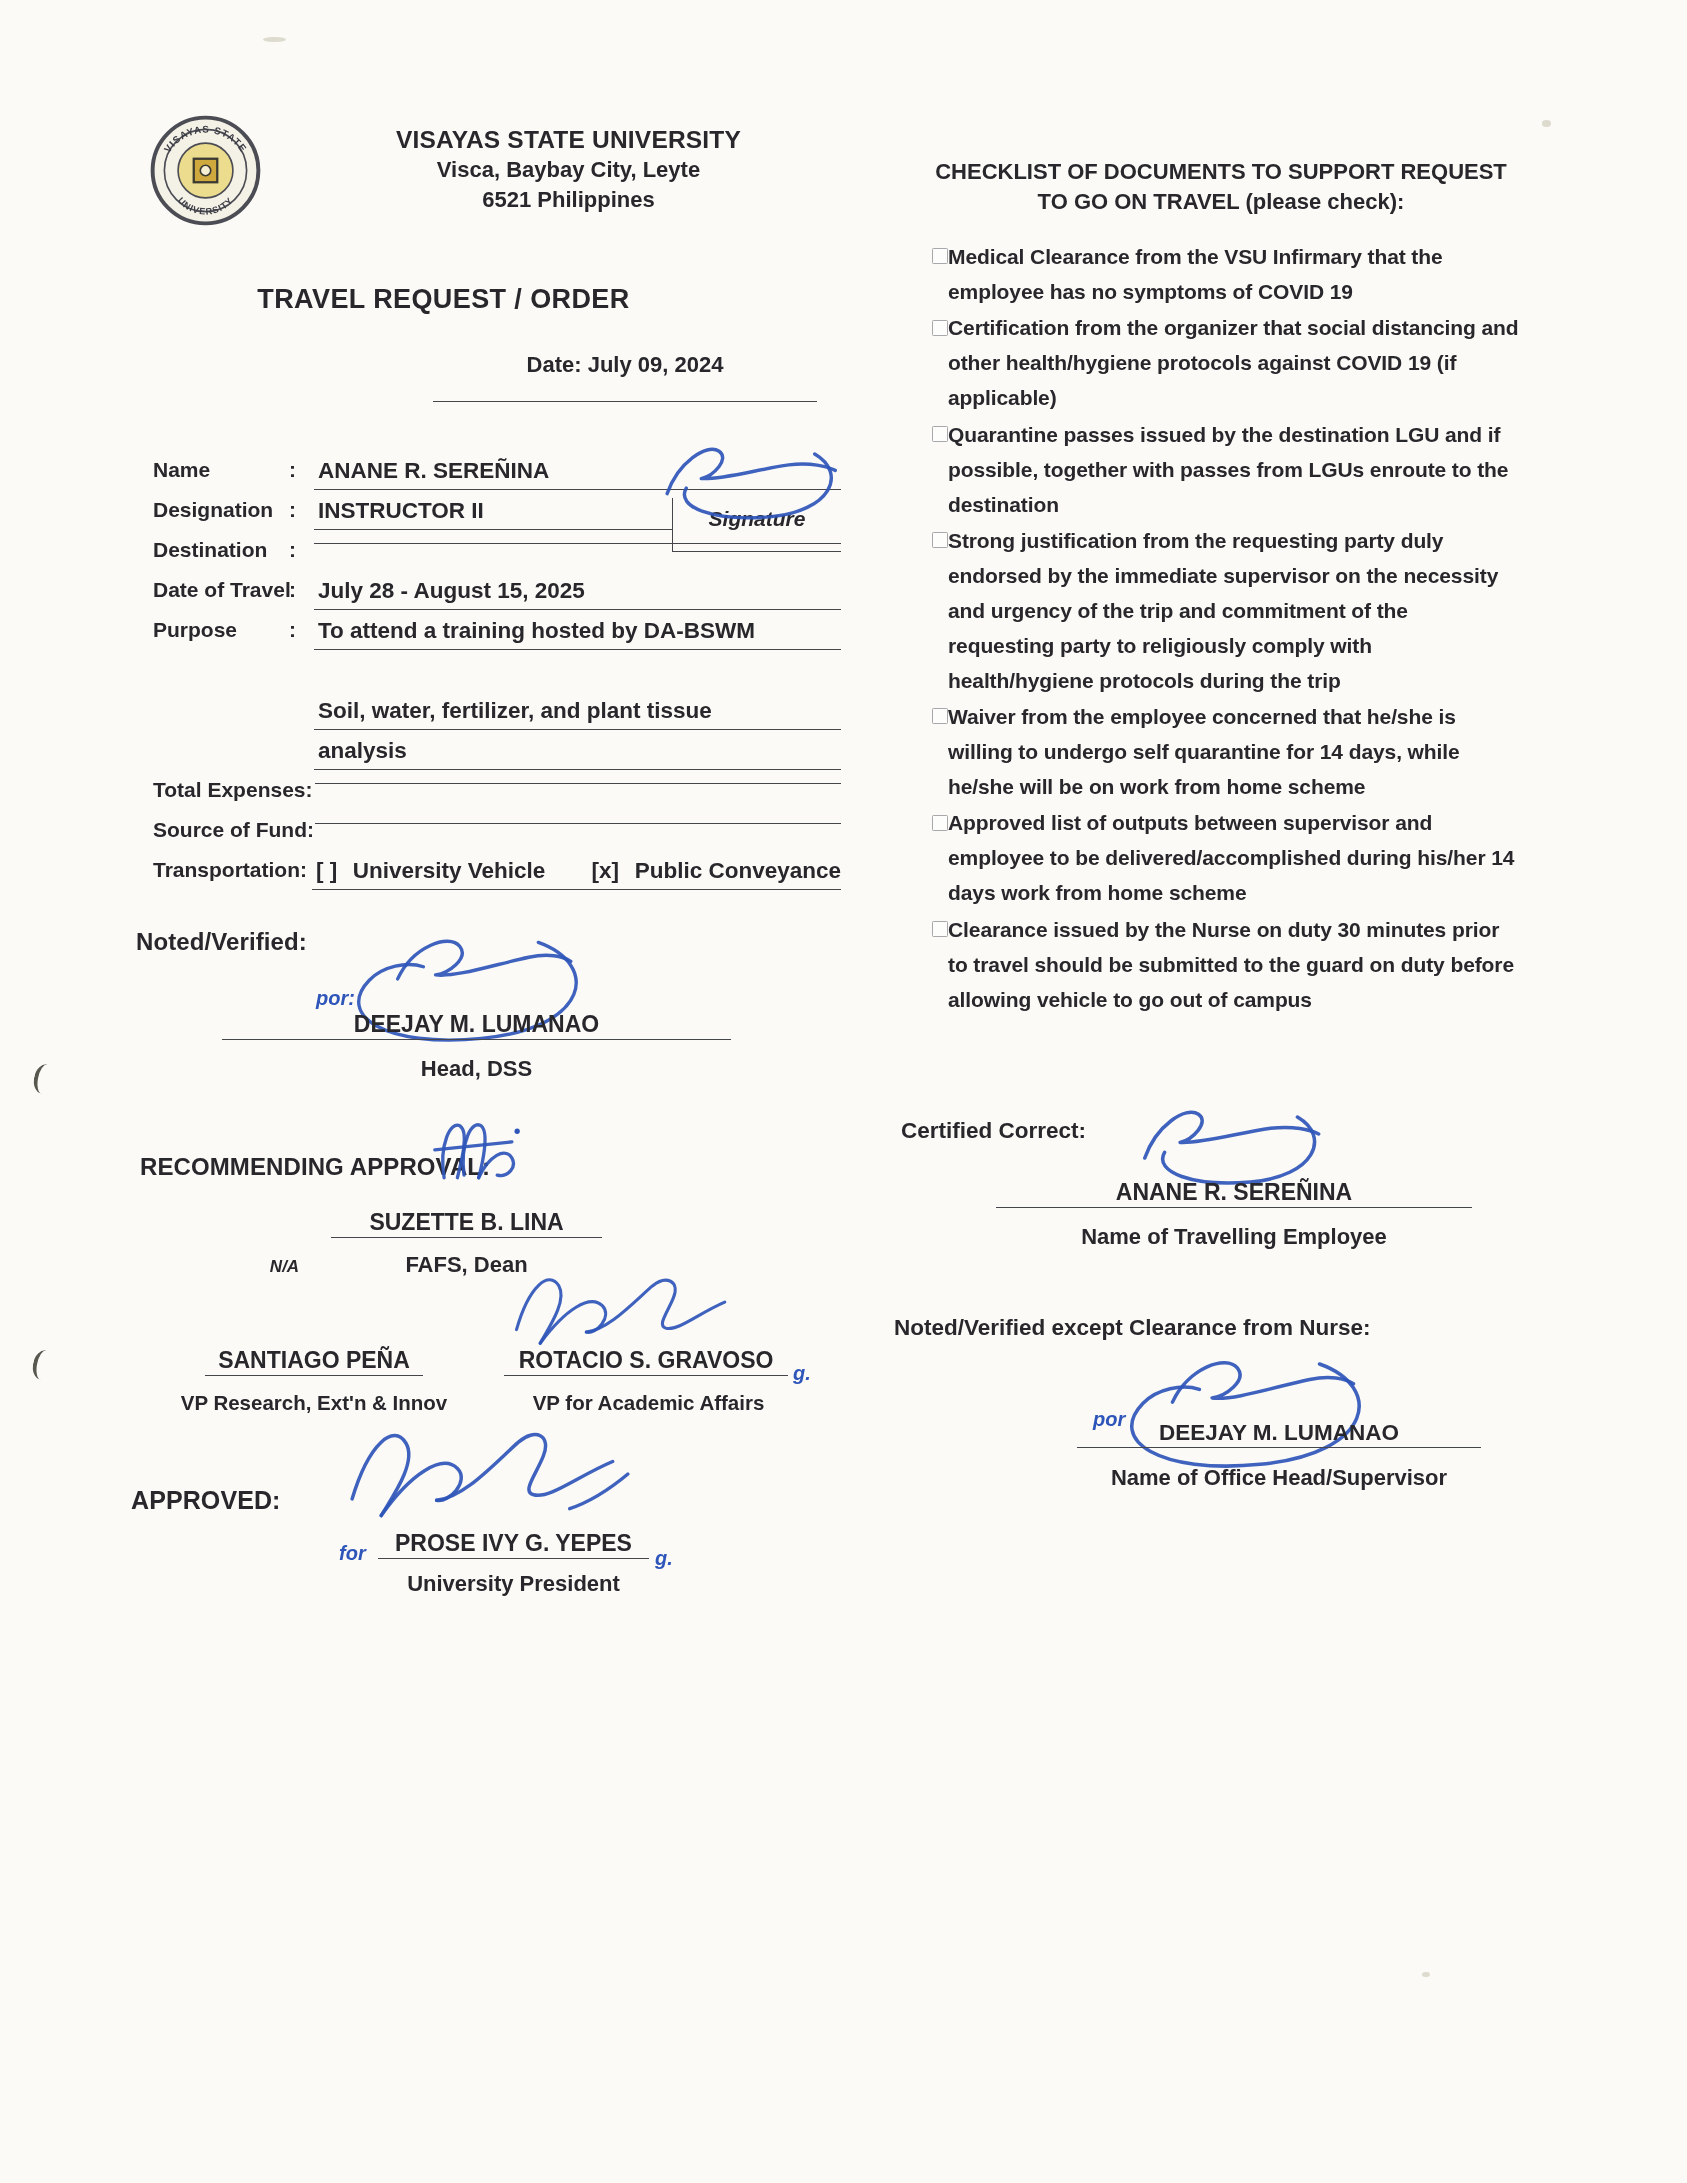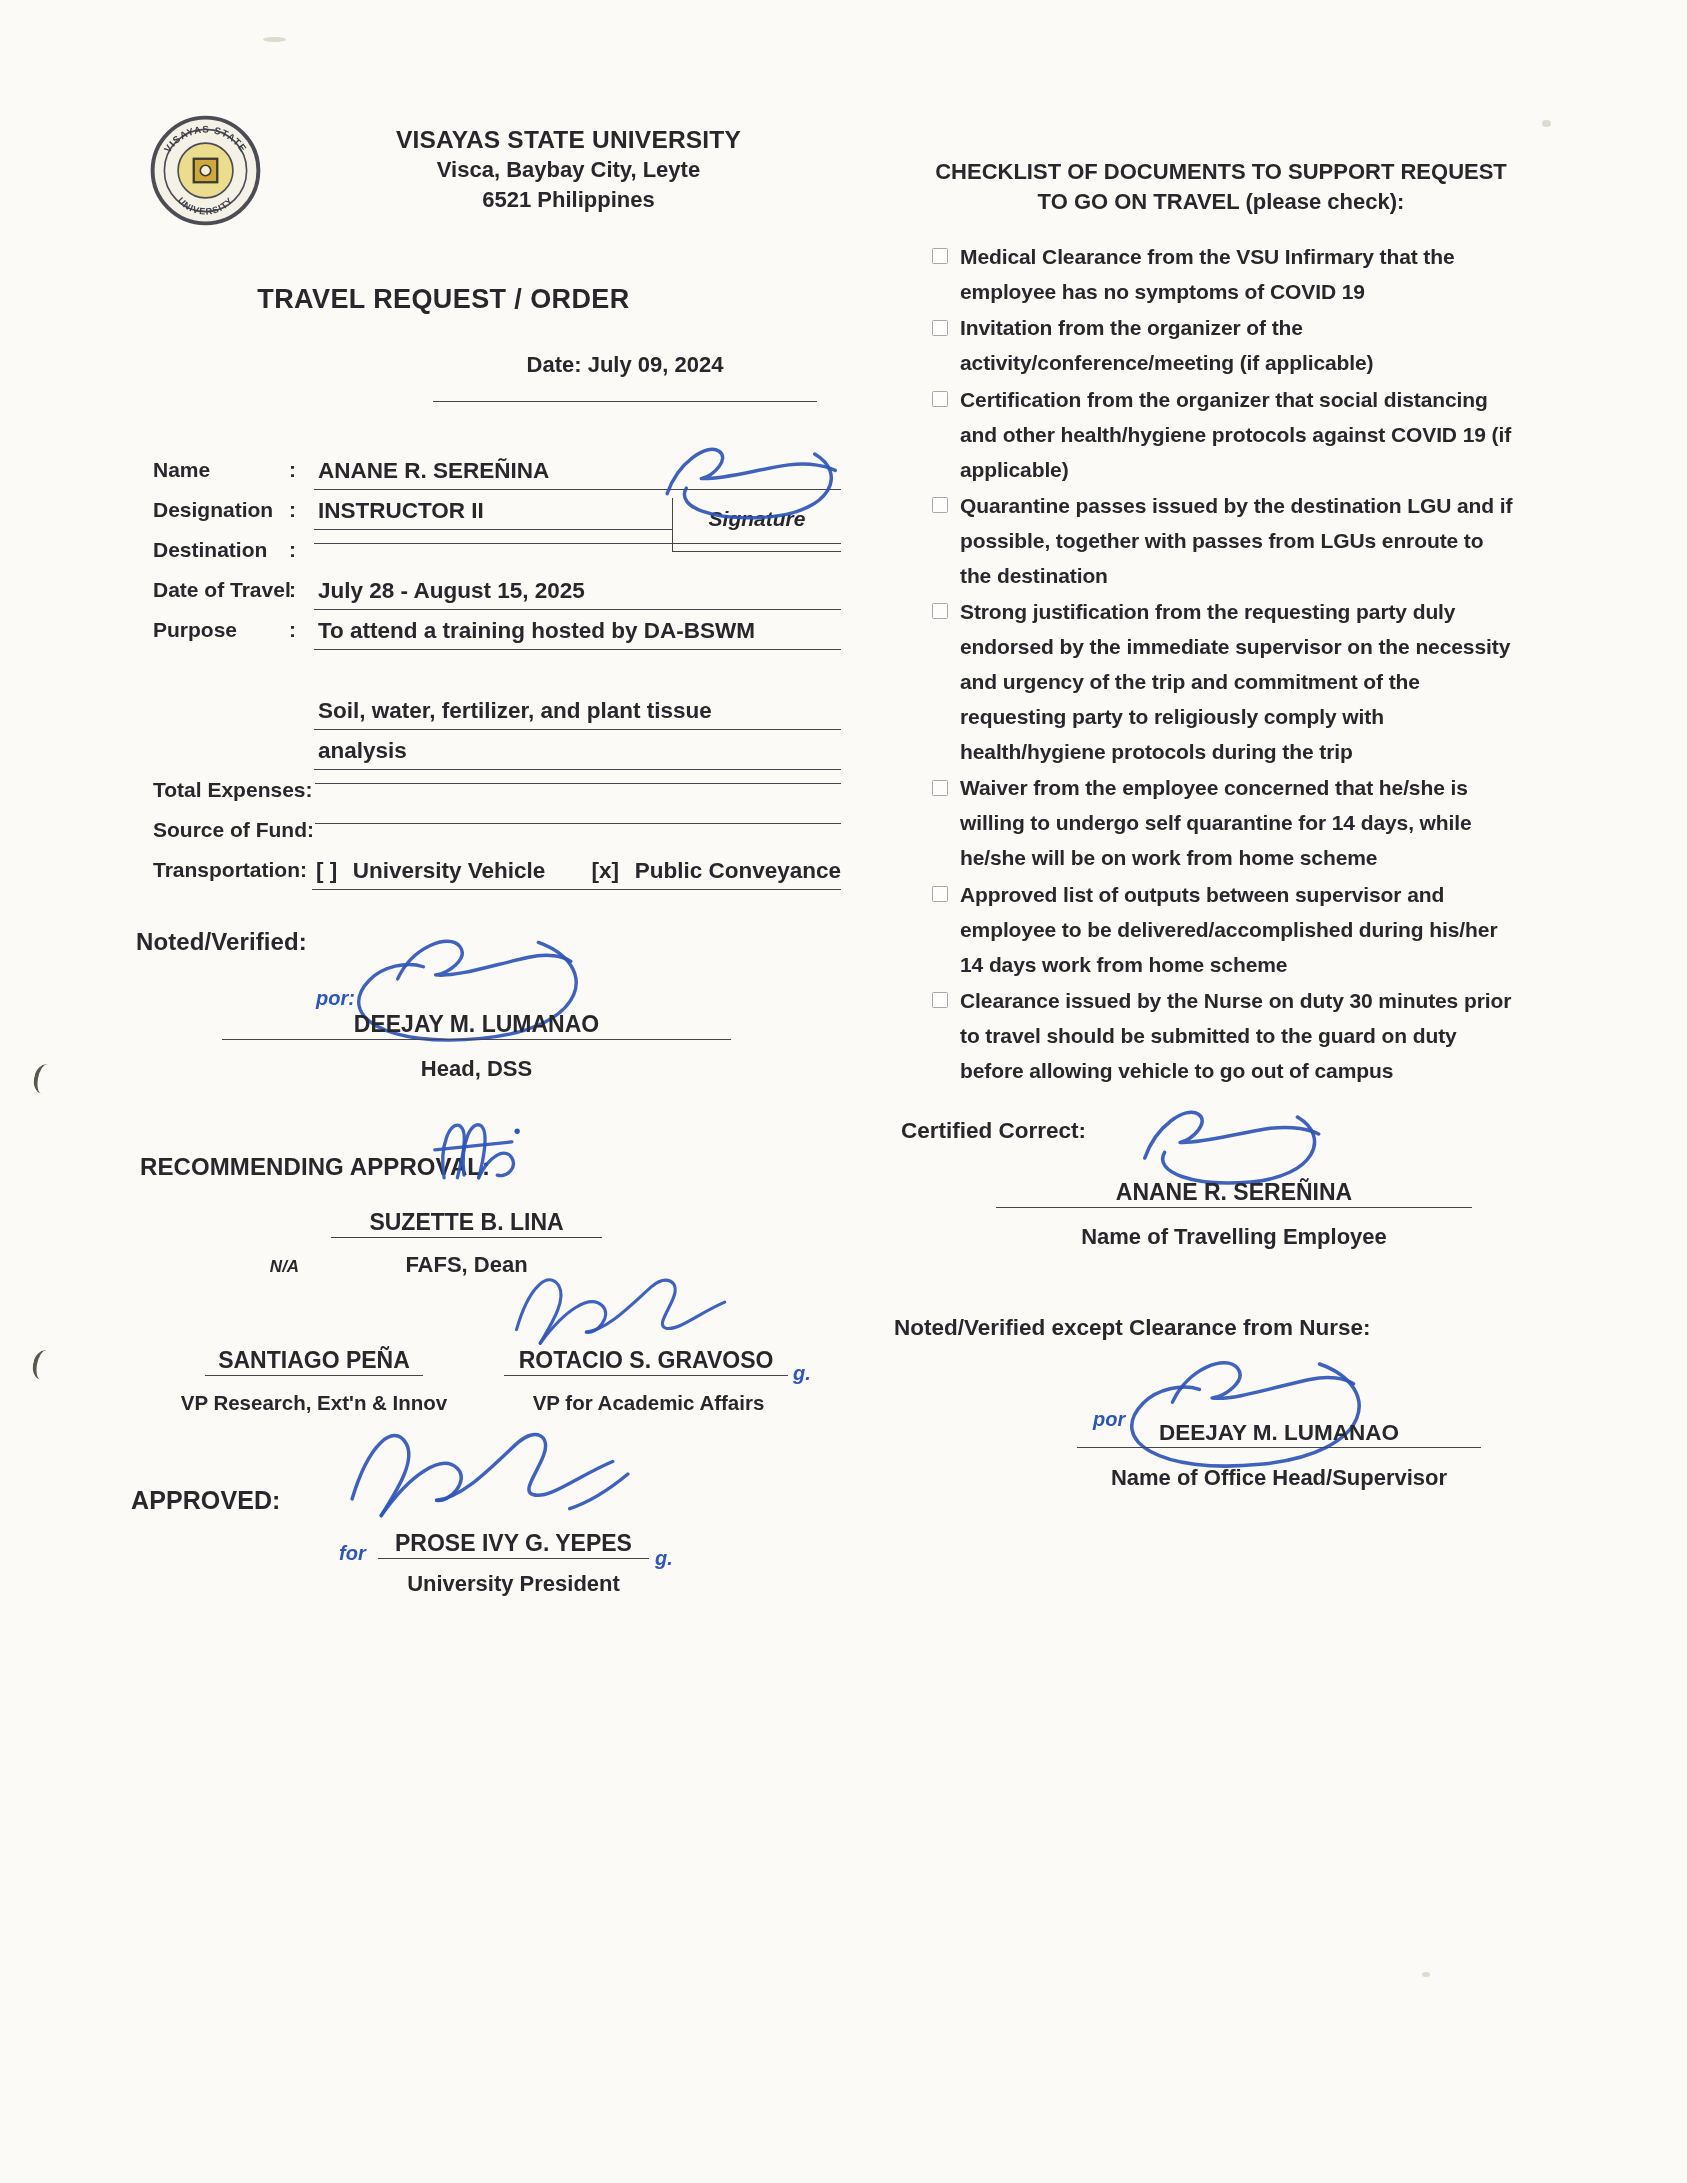--- a/index.html
+++ b/index.html
@@ -35,21 +35,21 @@
   .opt-gap{margin-left:40px}
 
   
   .sec-heading{font-size:24px;letter-spacing:0.1px}
   .sig-name{font-size:23px;padding-bottom:1px;border-bottom:1.7px solid #45454c;white-space:nowrap}
   .sig-title{font-size:22px;}
   .pen{font-size:20px;font-style:italic;color:#2e55b9}
 
   
   .chk-title{font-size:22px;line-height:30px}
-  .chk-item{display:flex;gap:12px;margin-bottom:1.3px}
+  .chk-item{display:flex;margin-bottom:1.3px}
   .chk-box{width:14px;height:14px;border:1.3px solid #a8a8ac;background:#fdfdfb;flex:none;margin-top:9.3px;border-radius:1.3px}
   .chk-text{font-size:21px;line-height:35px;letter-spacing:-0.1px}
 
   
   .scan-mark{width:17px;height:30px;border-left:4.6px solid #3d3c33;border-radius:60% 0 0 55%;transform:rotate(10deg);opacity:.85}
   .speck{background:#c9c4b4;border-radius:50%;opacity:.6}
 </style>
 </head>
 <body>
 
@@ -206,24 +206,20 @@
   <div>TO GO ON TRAVEL (please check):</div>
 </div>
 
 <div class="abs" style="left:932px;top:239px;width:587px">
   <div class="chk-item">
     <div class="chk-box"></div>
     <div class="chk-text">Medical Clearance from the VSU Infirmary that the employee has no symptoms of COVID 19</div>
   </div>
   <div class="chk-item">
     <div class="chk-box"></div>
-    <div class="chk-text">Invitation from the organizer of the activity/conference/meeting (if applicable)</div>
-  </div>
-  <div class="chk-item">
-    <div class="chk-box"></div>
     <div class="chk-text">Certification from the organizer that social distancing and other health/hygiene protocols against COVID 19 (if applicable)</div>
   </div>
   <div class="chk-item">
     <div class="chk-box"></div>
     <div class="chk-text">Quarantine passes issued by the destination LGU and if possible, together with passes from LGUs enroute to the destination</div>
   </div>
   <div class="chk-item">
     <div class="chk-box"></div>
     <div class="chk-text">Strong justification from the requesting party duly endorsed by the immediate supervisor on the necessity and urgency of the trip and commitment of the requesting party to religiously comply with health/hygiene protocols during the trip</div>
   </div>

